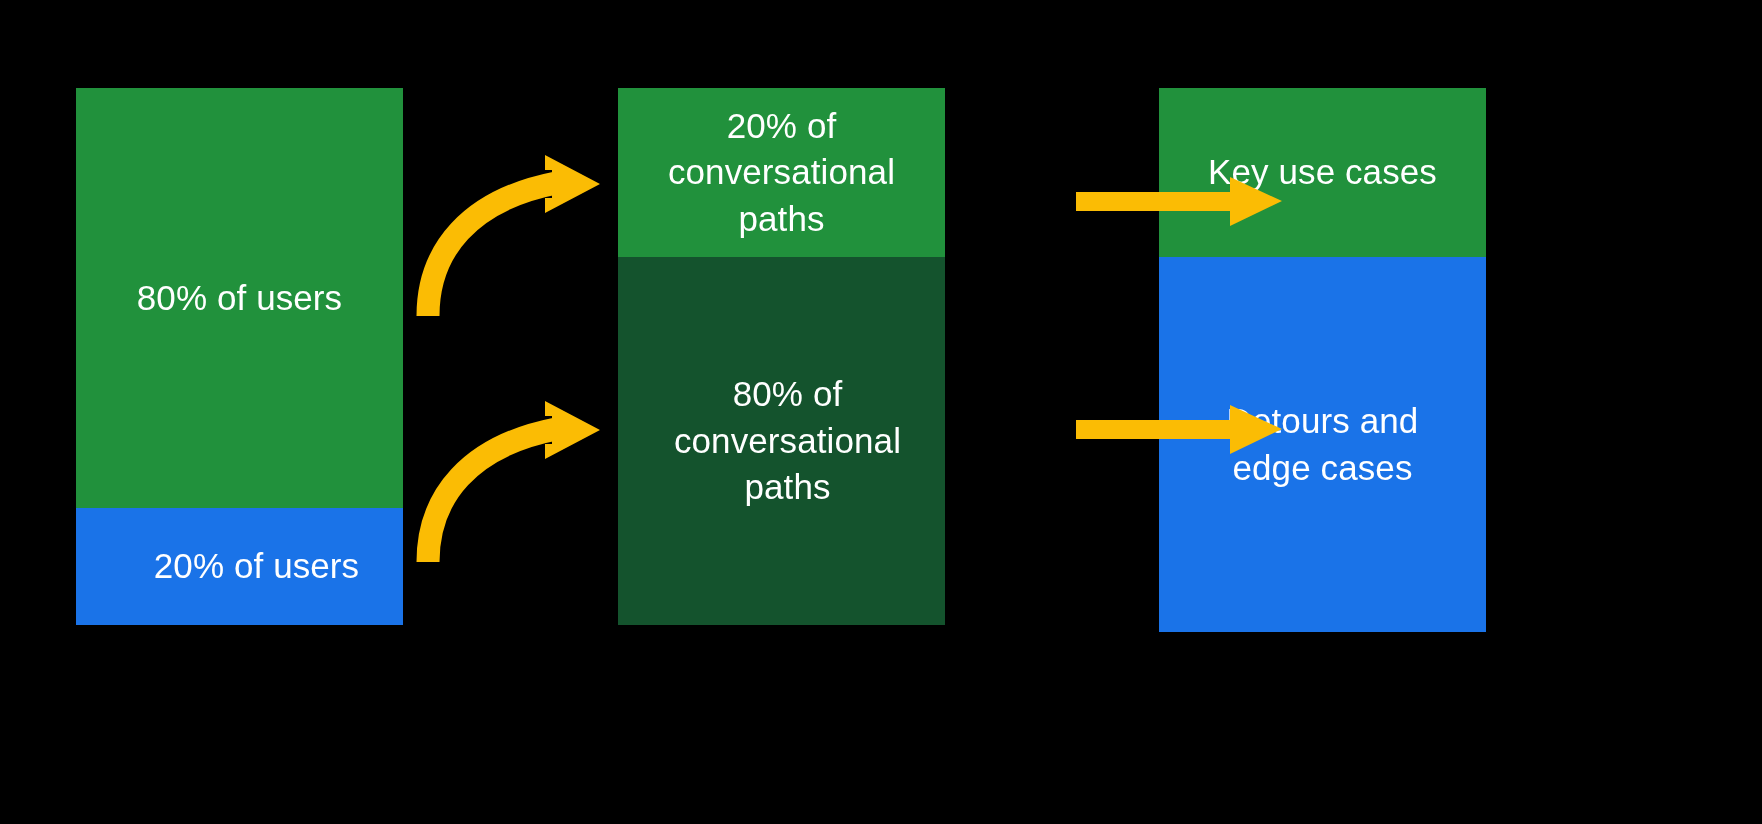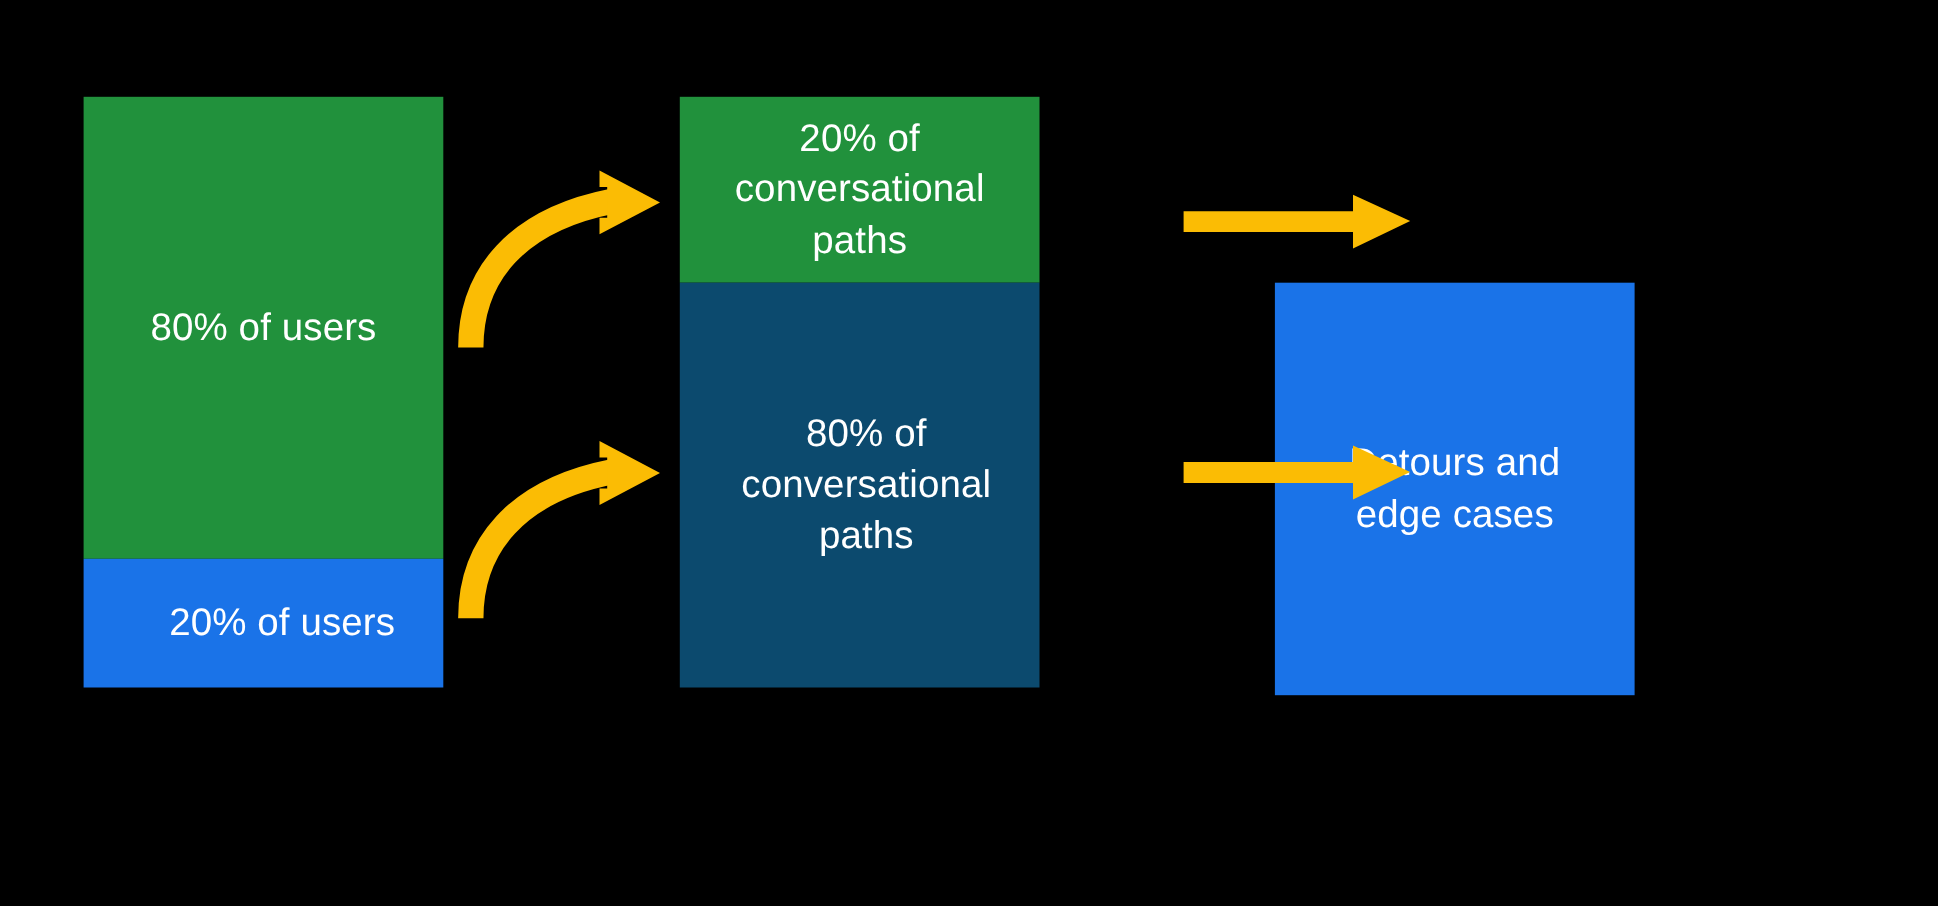--- a/index.html
+++ b/index.html
@@ -62,28 +62,31 @@
       <span class="lbl">20% of users</span>
     </div>
   </div>
 
   <div class="col" id="col2">
     <div class="seg s-green green" style="background: rgb(33, 145, 60);">
       <span class="lbl">20% of
 conversational
 paths</span>
     </div>
-    <div class="seg s-blue blue" style="background: #0c4a6e; padding-left: 12px;">
+    <div class="seg s-blue blue" style="background: #14532d; padding-left: 12px;">
       <span class="lbl">80% of
 conversational
 paths</span>
     </div>
   </div>
 
   <div class="col" id="col3">
+    <div class="seg s-green green" style="background: rgb(33, 145, 60);">
+      <span class="lbl">Key use cases</span>
+    </div>
     <div class="seg s-blue blue" style="background: rgb(26, 115, 232);">
       <span class="lbl">Detours and
 edge cases</span>
     </div>
   </div>
 
   <svg id="arrows" viewBox="0 0 1762 824" width="1762" height="824" xmlns="http://www.w3.org/2000/svg">
 
     <g>
       <path d="M 428 316

